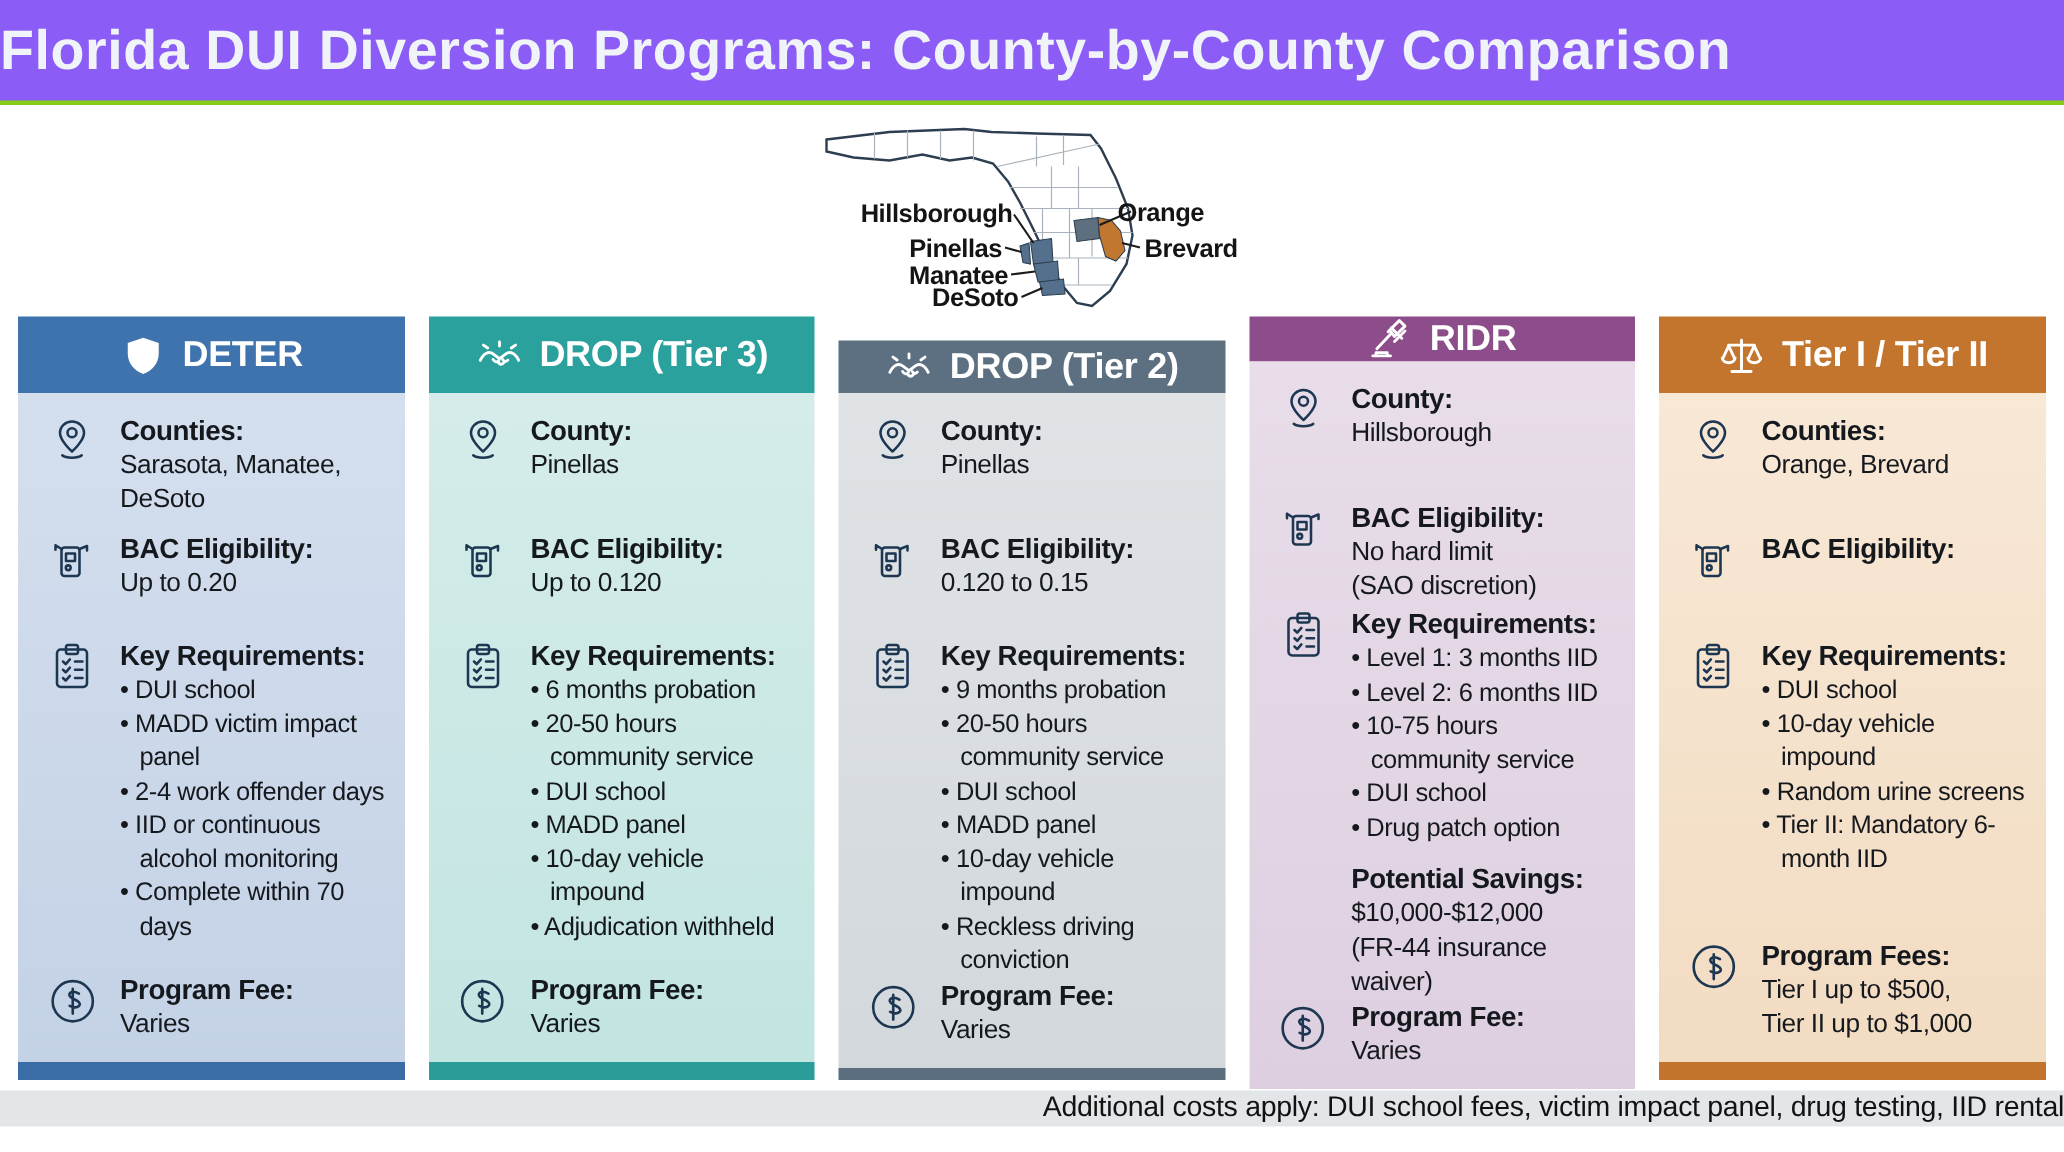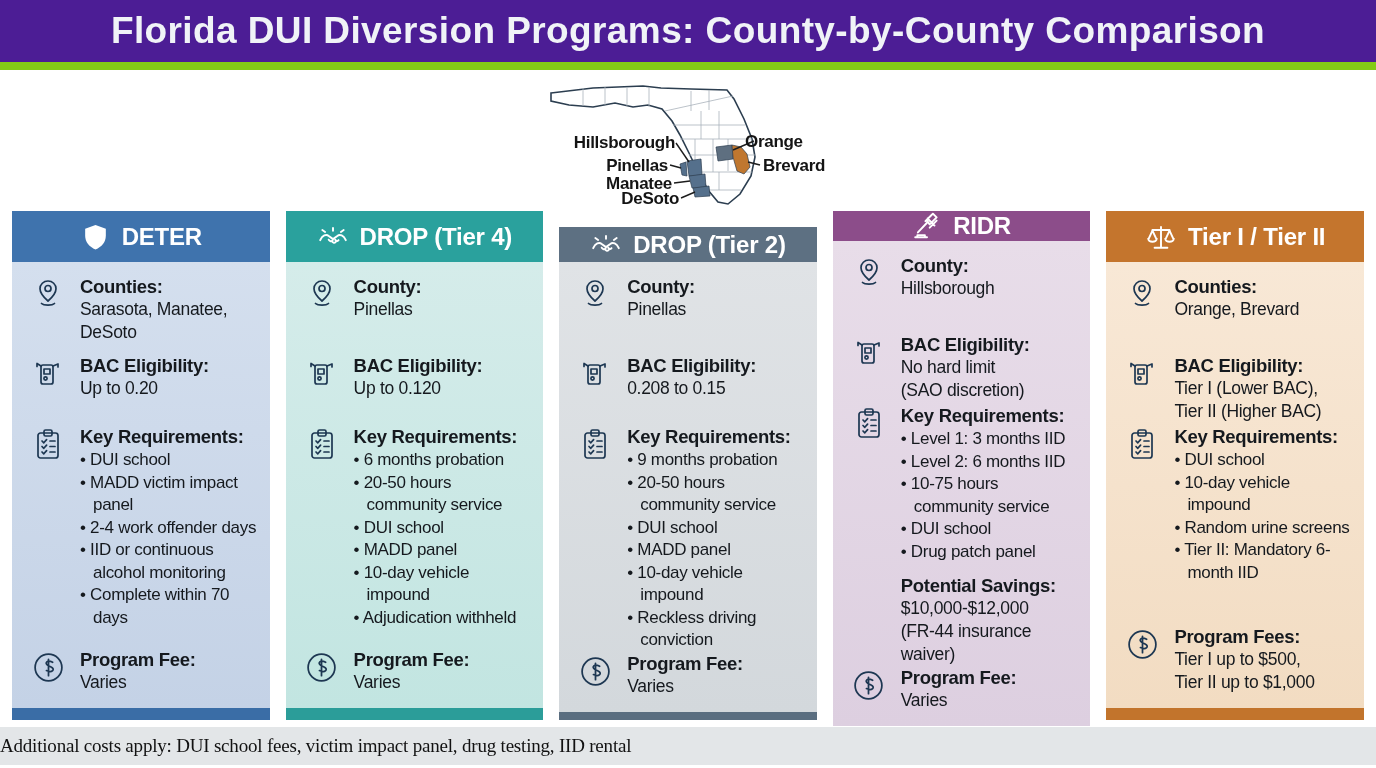--- a/index.html
+++ b/index.html
@@ -1,21 +1,21 @@
 <!DOCTYPE html>
 <html><head>
 <meta charset="utf-8">
 <style>
   * { margin:0; padding:0; box-sizing:border-box; }
   html,body { width:1376px; height:768px; overflow:hidden; background:#ffffff;
     font-family:"Liberation Sans","DejaVu Sans",sans-serif; color:#15191e; }
 
   
-  .topbar { height:70px; background:#4c1d95; border-bottom:8px solid #84cc16;
-    display:flex; align-items:center; justify-content:center; }
+  .topbar { height:70px; background:#8b5cf6; border-bottom:3px solid #84cc16;
+    display:flex; align-items:center; }
   .topbar h1 { font-size:37px; font-weight:700; color:#f0f3f7; letter-spacing:0.4px; }
 
   
   .map-wrap { position:relative; width:330px; height:130px; margin:9px auto 2px; }
   .map-wrap svg { position:absolute; inset:0; }
   .map-label { position:absolute; font-size:17px; font-weight:700; color:#141414;
     white-space:nowrap; letter-spacing:-0.3px; }
   .lbl-hillsborough { right:178px; top:54px; }
   .lbl-pinellas     { right:185px; top:77px; }
   .lbl-manatee      { right:181px; top:95px; }
@@ -60,22 +60,22 @@
   .sec-fee { margin-top:auto; padding-bottom:4px; }
 
   .req-list { list-style:none; margin-top:1px; font-size:17px; line-height:22.5px;
     letter-spacing:-0.3px; }
   .req-list li { padding-left:13px; text-indent:-13px; }
   .req-list li::before { content:"• "; }
 
   .savings { margin-top:11px; }
 
   
-  .footnote { height:38px; margin-top:7px; background:#e3e6e8;
-    display:flex; align-items:center; justify-content:flex-start;font-family:Liberation Serif, serif; }
+  .footnote { height:24px; margin-top:7px; background:#e3e6e8;
+    display:flex; align-items:center; justify-content:flex-end; }
   .footnote span { font-size:19px; color:#121212; letter-spacing:-0.2px; }
 
   svg.icn { stroke:#1d3752; fill:none; stroke-width:1.7; stroke-linecap:round;
     stroke-linejoin:round; }
   svg.icn-head { stroke:#ffffff; fill:none; stroke-width:1.8; stroke-linecap:round;
     stroke-linejoin:round; }
 </style>
 </head>
 <body>
 
@@ -230,21 +230,21 @@
       </div>
     </div>
     <div class="card-bar"></div>
   </section>
 
   <section class="card c-drop1">
     <div class="card-head">
       <svg class="icn-head" width="32" height="26" viewBox="0 0 30 24">
           <use href="#ic-hand"></use>
         </svg>
-      <span class="ttl">DROP (Tier 4)</span>
+      <span class="ttl">DROP (Tier 3)</span>
     </div>
     <div class="card-body">
       <div class="sec sec-loc">
         <span class="sec-icn">
             <svg class="icn" width="34" height="30" viewBox="0 0 34 30">
               <use href="#ic-pin"></use>
             </svg>
           </span>
         <div class="sec-txt">
           <div class="sec-label">County:</div>
@@ -315,21 +315,21 @@
         </div>
       </div>
       <div class="sec sec-bac">
         <span class="sec-icn">
             <svg class="icn" width="34" height="30" viewBox="0 0 34 30">
               <use href="#ic-breath"></use>
             </svg>
           </span>
         <div class="sec-txt">
           <div class="sec-label">BAC Eligibility:</div>
-          <div class="sec-value">0.208 to 0.15</div>
+          <div class="sec-value">0.120 to 0.15</div>
         </div>
       </div>
       <div class="sec sec-req">
         <span class="sec-icn">
             <svg class="icn" width="34" height="34" viewBox="0 0 34 34">
               <use href="#ic-clip"></use>
             </svg>
           </span>
         <div class="sec-txt">
           <div class="sec-label">Key Requirements:</div>
@@ -395,21 +395,21 @@
               <use href="#ic-clip"></use>
             </svg>
           </span>
         <div class="sec-txt">
           <div class="sec-label">Key Requirements:</div>
           <ul class="req-list">
               <li>Level 1: 3 months IID</li>
               <li>Level 2: 6 months IID</li>
               <li>10-75 hours community service</li>
               <li>DUI school</li>
-              <li>Drug patch panel</li>
+              <li>Drug patch option</li>
             </ul>
           <div class="savings">
             <div class="sec-label">Potential Savings:</div>
             <div class="sec-value">$10,000-$12,000
 (FR-44 insurance waiver)</div>
           </div>
         </div>
       </div>
       <div class="sec sec-fee">
         <span class="sec-icn">
@@ -446,22 +446,20 @@
         </div>
       </div>
       <div class="sec sec-bac">
         <span class="sec-icn">
             <svg class="icn" width="34" height="30" viewBox="0 0 34 30">
               <use href="#ic-breath"></use>
             </svg>
           </span>
         <div class="sec-txt">
           <div class="sec-label">BAC Eligibility:</div>
-          <div class="sec-value">Tier I (Lower BAC),
-Tier II (Higher BAC)</div>
         </div>
       </div>
       <div class="sec sec-req">
         <span class="sec-icn">
             <svg class="icn" width="34" height="34" viewBox="0 0 34 34">
               <use href="#ic-clip"></use>
             </svg>
           </span>
         <div class="sec-txt">
           <div class="sec-label">Key Requirements:</div>

